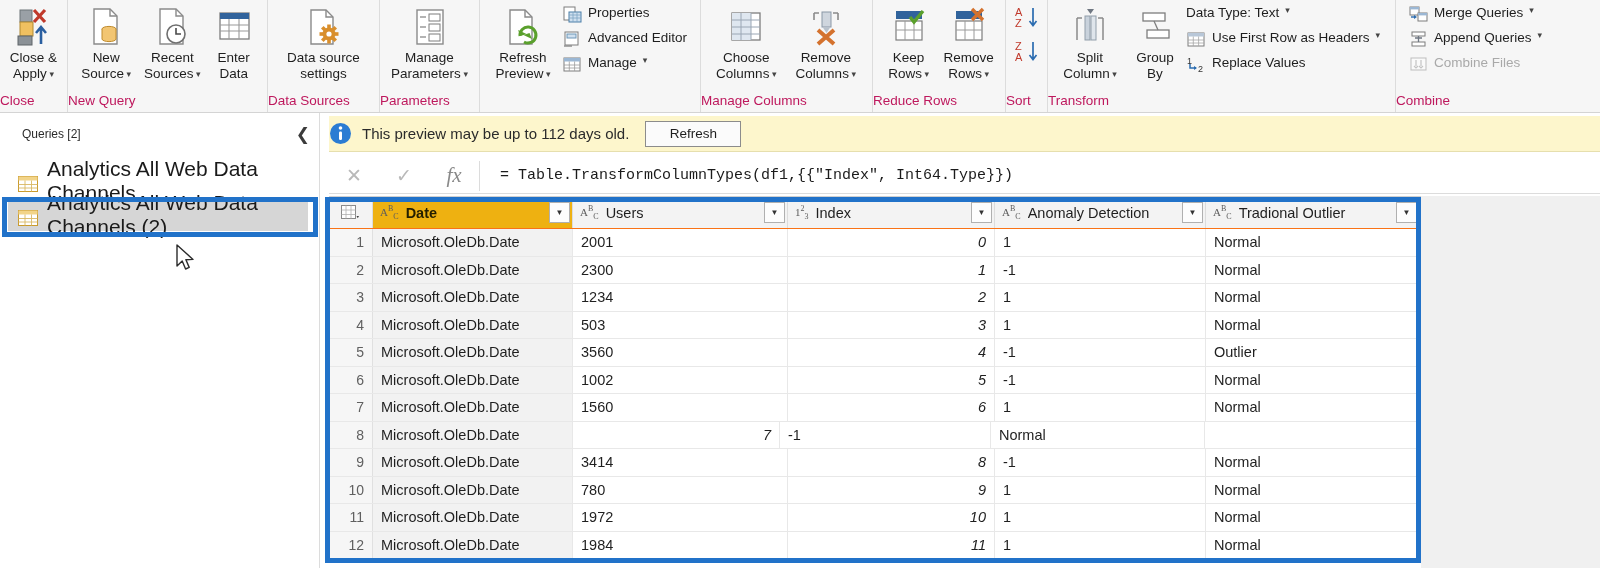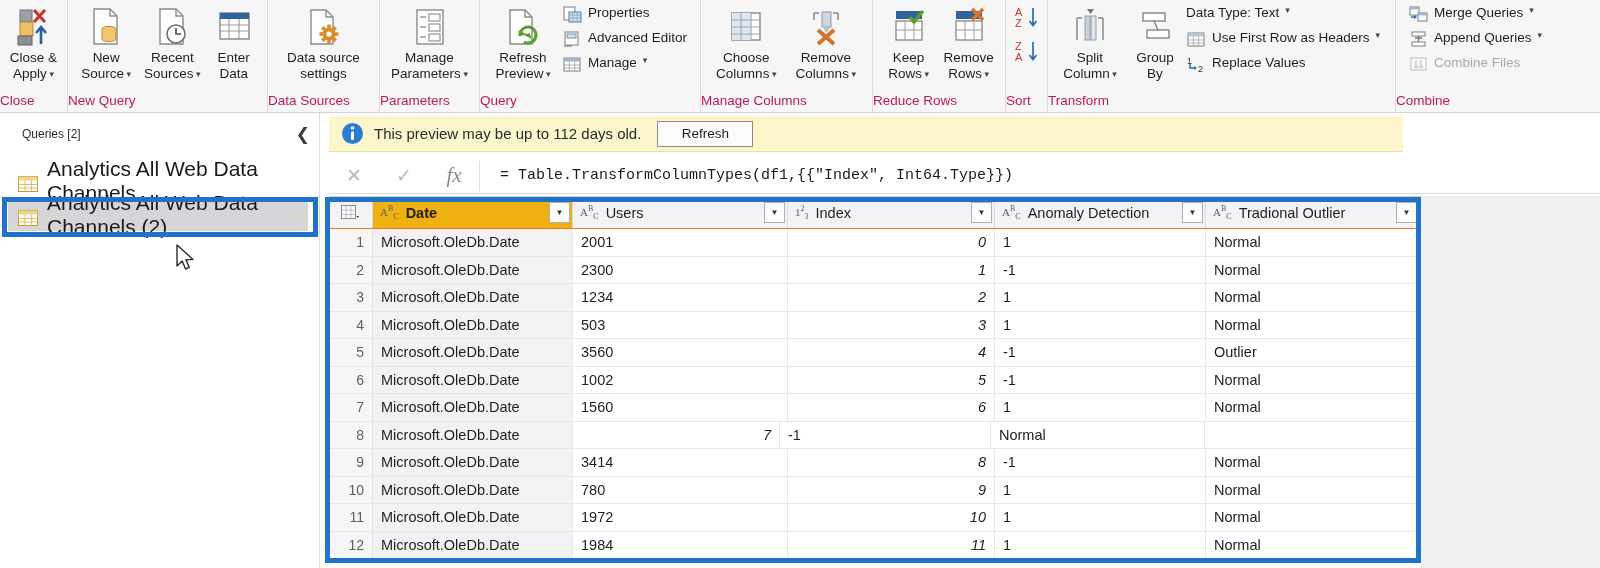--- a/index.html
+++ b/index.html
@@ -81,23 +81,23 @@
   .qitem {
     position: absolute; left: 8px; width: 300px; height: 32px;
     display: flex; align-items: center; padding-left: 10px;
     font-size: 21px; color: #1a1a1a; cursor: default;
   }
   .qitem.sel { background: #d6d6d6; }
   .qicon { width: 20px; height: 16px; margin-right: 9px; flex: none; }
 
   
   #infobar {
-    position: absolute; left: 329px; top: 116px; width: 1074px; height: 36px;
+    position: absolute; left: 329px; top: 116px; width: 1271px; height: 36px;
     background: #fdf6cc; border-bottom: 1px solid #e6dfae;
-    display: flex; align-items: center; padding-left: 12px;
+    display: flex; align-items: center; 
   }
   #info-icon { width: 23px; height: 23px; flex: none; margin-right: 10px;}
   #info-text { font-size: 15px; color: #2b2b2b; margin-right: 16px; white-space: nowrap;}
   #refresh-btn {
     height: 26px; min-width: 96px; padding: 0 14px;
     background: #fbfbfb; border: 1px solid #8c8c8c;
     font-size: 13.5px; color: #1e1e1e; cursor: default;
     display: flex; align-items: center; justify-content: center;
   }
 
@@ -333,21 +333,20 @@
                 <rect x="1" y="2" width="16" height="13" fill="#fff" stroke="#7d7d7d"></rect>
                 <rect x="1" y="2" width="16" height="3.5" fill="#9bb7d4"></rect>
                 <path d="M1 9 h16 M1 12 h16 M6.3 5.5 v9.5 M11.6 5.5 v9.5" stroke="#9a9a9a" stroke-width=".8"></path>
               </svg>
           </span>
           <span class="slbl">Manage</span>
           <span class="car2">▾</span>
         </div>
       </div>
     </div>
-    <div class="rgroup-label">Query</div>
   </div>
 
   <div class="rgroup" style="width:172px">
     <div class="rgroup-body" style="justify-content:center">
       <div class="bigbtn" style="width:82px">
         <div class="ico">
           <svg width="40" height="42" viewBox="0 0 40 42">
             <rect x="6" y="7" width="28" height="27" fill="#fff" stroke="#7d7d7d" stroke-width="1.3"></rect>
             <rect x="6" y="7" width="19" height="27" fill="#dfe7f0"></rect>
             <path d="M6 14 h28 M6 21 h28 M6 28 h28 M15 7 v27 M25 7 v27" stroke="#9aa6b4" stroke-width="1"></path>

